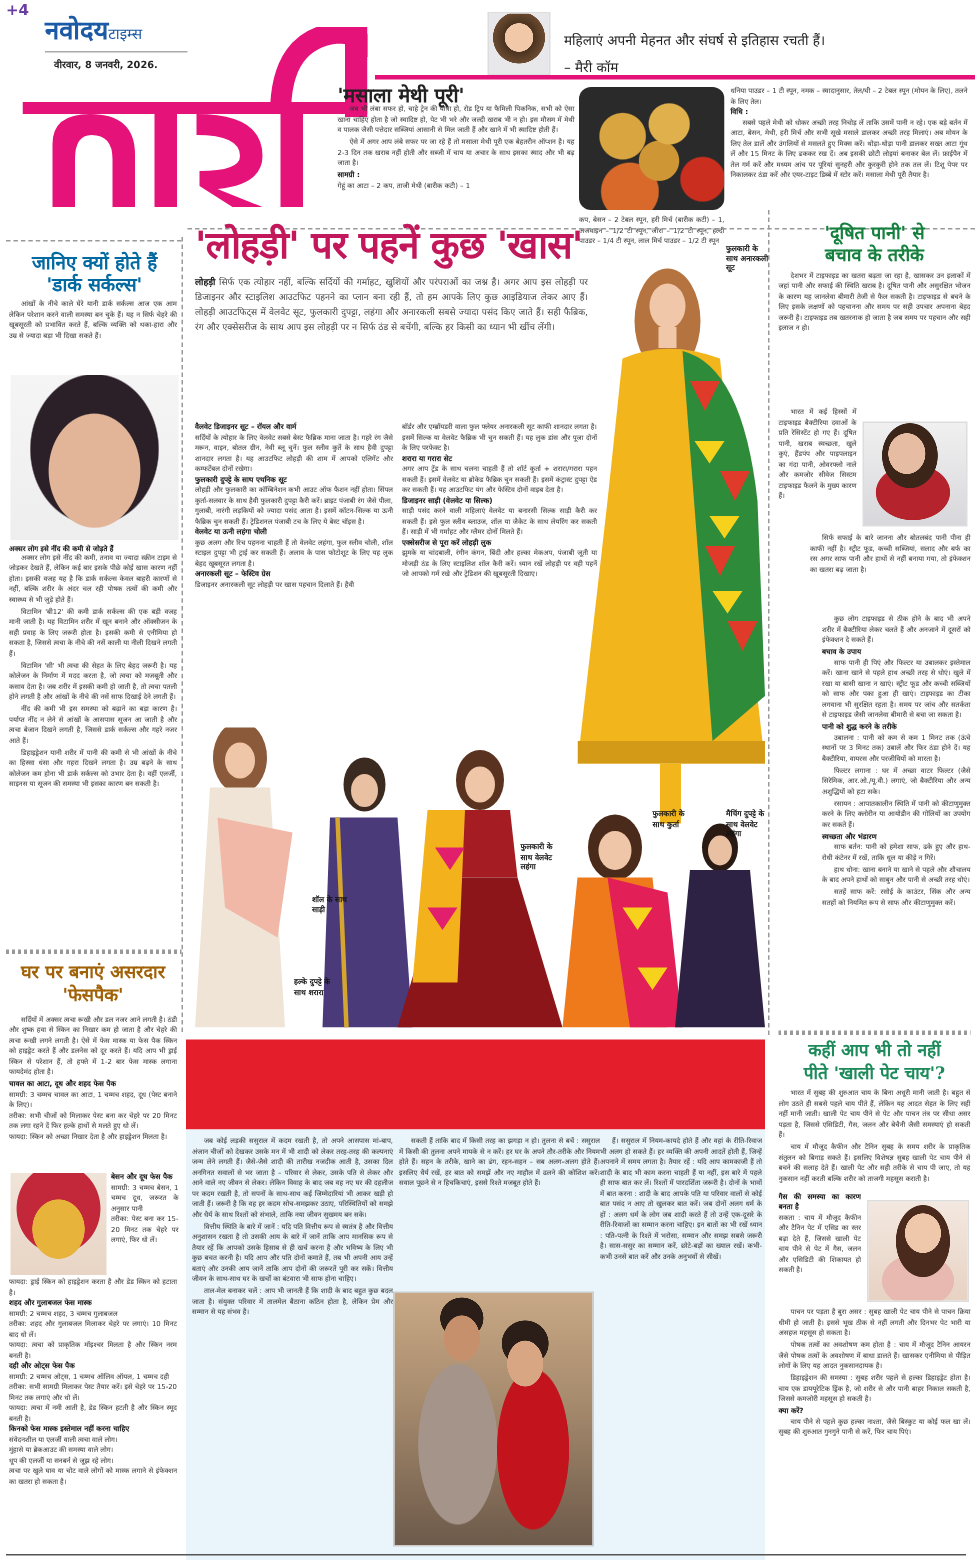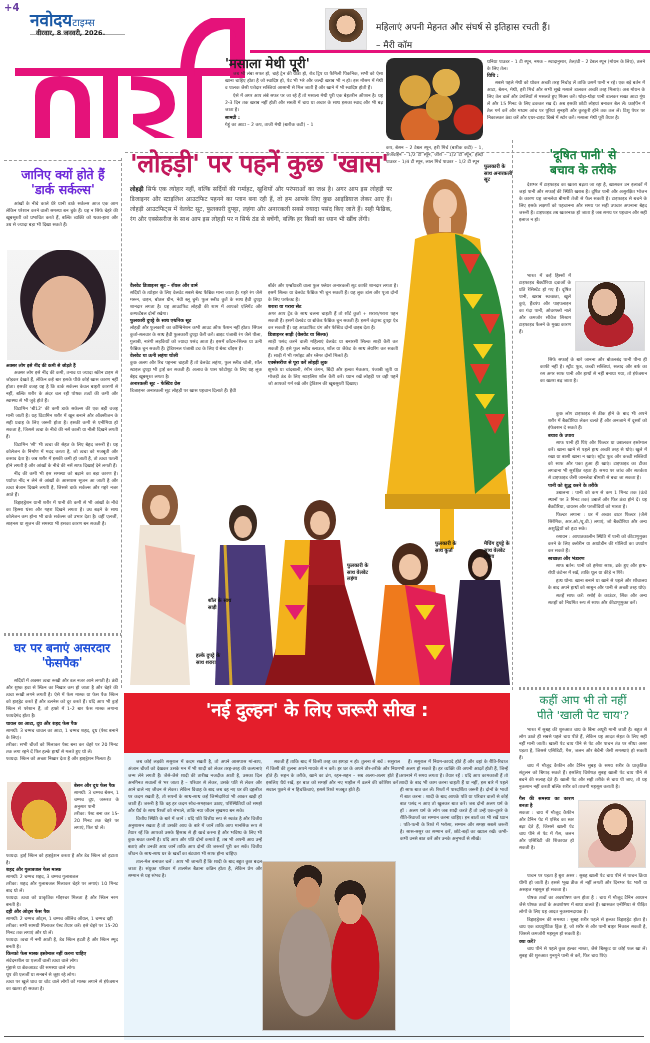--- a/index.html
+++ b/index.html
@@ -7,46 +7,46 @@
   .abs { position: absolute; }
   .txt { font-size: 4.6px; line-height: 7px; color: #333; text-align: justify; }
   .txt p { text-indent: 8px; margin-bottom: 1px; }
   .sub { font-weight: bold; font-size: 4.8px; line-height: 7px; color: #111; }
 
   
   #pageno { left: 4px; top: 2px; font-size: 10px; color: #6a3ea1; font-weight: bold; }
   #brand { left: 30px; top: 8px; font-size: 17px; font-weight: bold; color: #1c5aa6; font-family: "DejaVu Serif", serif; }
   #brand span { font-size: 10px; font-weight: normal; }
   #brand-line { left: 30px; top: 34px; width: 95px; height: 1px; background: #aaa; }
-  #date { left: 36px; top: 28px; font-size: 6.5px; font-weight: bold; color: #222; }
+  #date { left: 36px; top: 38px; font-size: 6.5px; font-weight: bold; color: #222; }
   #nari { left: 15px; top: 18px; width: 230px; height: 120px; }
   #quote-photo { left: 325px; top: 8px; width: 42px; height: 42px; background: radial-gradient(circle at 50% 40%, #f1c8a8 30%, #4a3320 31%, #6b4a30 55%, #e8e8ea 56%); border: 1px solid #ddd; }
   #quote-text { left: 376px; top: 20px; font-size: 9px; color: #222; }
   #quote-author { left: 376px; top: 38px; font-size: 9px; color: #222; }
   #top-rule { left: 250px; top: 50px; width: 400px; height: 3px; background: #e5127a; }
 
   
   #mmp-title { left: 225px; top: 54px; font-size: 13px; font-weight: bold; color: #222; font-family: "DejaVu Serif", serif; }
   #mmp-body { left: 225px; top: 70px; width: 158px; }
   #mmp-food { left: 386px; top: 58px; width: 97px; height: 82px; border-radius: 8px; background: radial-gradient(circle at 30% 40%, #d9a540 18%, transparent 19%), radial-gradient(circle at 62% 30%, #e0b04c 16%, transparent 17%), radial-gradient(circle at 55% 60%, #cf9636 18%, transparent 19%), radial-gradient(circle at 35% 85%, #d8692b 20%, transparent 21%), radial-gradient(circle at 85% 75%, #c92e1e 14%, transparent 15%), #2a2a2a; }
   #mmp-ing { left: 386px; top: 144px; width: 97px; }
   #mmp-right { left: 487px; top: 58px; width: 158px; }
 
   .hrule { height: 1px; border-top: 1px dashed #999; }
 
   
-  #dc-title { left: 8px; top: 167px; width: 110px; text-align: center; font-size: 12.5px; line-height: 15px; font-weight: bold; color: #6d28d9; font-family: "DejaVu Serif", serif; }
+  #dc-title { left: 8px; top: 167px; width: 110px; text-align: center; font-size: 12.5px; line-height: 15px; font-weight: bold; color: #0369a1; font-family: "DejaVu Serif", serif; }
   #dc-intro { left: 6px; top: 200px; width: 112px; }
   #dc-photo { left: 7px; top: 250px; width: 112px; height: 110px; background: radial-gradient(ellipse 30% 38% at 50% 58%, #e3b598 90%, transparent 92%), radial-gradient(ellipse 42% 50% at 50% 45%, #2b1f28 90%, transparent 92%), linear-gradient(#f5f5f5, #eee); }
   #dc-caption { left: 6px; top: 362px; width: 112px; font-size: 4.6px; font-weight: bold; color: #111; }
   #dc-body { left: 6px; top: 369px; width: 112px; }
   #col1-divider { left: 121px; top: 158px; width: 1px; height: 530px; border-left: 1px dashed #999; }
 
   
-  #fp-title { left: 6px; top: 641px; width: 112px; text-align: center; font-size: 12px; line-height: 15px; font-weight: bold; color: #1d4ed8; font-family: "DejaVu Serif", serif; }
+  #fp-title { left: 6px; top: 641px; width: 112px; text-align: center; font-size: 12px; line-height: 15px; font-weight: bold; color: #a16207; font-family: "DejaVu Serif", serif; }
   #fp-intro { left: 6px; top: 677px; width: 112px; }
   #fp-photo { left: 7px; top: 782px; width: 64px; height: 68px; background: radial-gradient(ellipse 30% 32% at 50% 55%, #e8b33a 90%, transparent 92%), radial-gradient(ellipse 48% 48% at 50% 35%, #c2273a 90%, transparent 92%), linear-gradient(#f0e4d8, #e8d5c5); }
   #fp-side { left: 74px; top: 782px; width: 45px; }
   #fp-rest { left: 6px; top: 852px; width: 112px; }
 
   
   #lohri-title { left: 130px; top: 145px; font-size: 25px; font-weight: bold; color: #c2185b; font-family: "DejaVu Sans", sans-serif; letter-spacing: -0.5px; }
   #lohri-lead { left: 130px; top: 184px; width: 262px; font-size: 6px; line-height: 10px; color: #444; text-align: justify; }
   #lohri-lead b { color: #111; }
   #lohri-c1 { left: 130px; top: 282px; width: 132px; }
@@ -73,21 +73,21 @@
   #bride-photo { left: 262px; top: 861px; width: 134px; height: 170px; background:
     radial-gradient(ellipse 10% 10% at 34% 18%, #c7906c 90%, transparent 92%),
     radial-gradient(ellipse 12% 9% at 34% 10%, #2b1e18 90%, transparent 92%),
     radial-gradient(ellipse 10% 10% at 66% 28%, #d9a684 90%, transparent 92%),
     radial-gradient(ellipse 13% 10% at 66% 20%, #2b1e18 90%, transparent 92%),
     radial-gradient(ellipse 20% 35% at 70% 62%, #c3141e 90%, transparent 92%),
     radial-gradient(ellipse 22% 35% at 32% 60%, #a5948a 90%, transparent 92%),
     linear-gradient(#c8a885 0%, #a98d6f 40%, #6d5a4a 100%); border: 1px solid #ccc; }
 
   
-  #tea-title { left: 519px; top: 693px; width: 128px; text-align: center; font-size: 11.5px; line-height: 15px; font-weight: normal; color: #1c8a5a; font-family: "DejaVu Serif", serif; }
+  #tea-title { left: 519px; top: 693px; width: 128px; text-align: center; font-size: 11.5px; line-height: 15px; font-weight: bold; color: #1c8a5a; font-family: "DejaVu Serif", serif; }
   #tea-intro { left: 519px; top: 726px; width: 128px; }
   #tea-left { left: 519px; top: 795px; width: 55px; }
   #tea-photo { left: 578px; top: 800px; width: 68px; height: 68px; background: radial-gradient(ellipse 20% 22% at 55% 32%, #efc7aa 90%, transparent 92%), radial-gradient(ellipse 30% 40% at 55% 40%, #4a2a1d 90%, transparent 92%), radial-gradient(ellipse 40% 30% at 50% 80%, #e7b9b0 90%, transparent 92%), linear-gradient(#f3e8e0, #e7d2c3); border: 1px solid #ddd; }
   #tea-rest { left: 519px; top: 872px; width: 128px; }
 
   #bottom-rule { left: 4px; top: 1036px; width: 640px; height: 1px; background: #555; }
   .wavy { height: 3px; background: repeating-linear-gradient(90deg, #999 0 2px, transparent 2px 4px); }
 </style>
 </head>
 <body>
@@ -278,21 +278,20 @@
   <p>उबालना : पानी को कम से कम 1 मिनट तक (ऊंचे स्थानों पर 3 मिनट तक) उबालें और फिर ठंडा होने दें। यह बैक्टीरिया, वायरस और परजीवियों को मारता है।</p>
   <p>फिल्टर लगाना : घर में अच्छा वाटर फिल्टर (जैसे सिरेमिक, आर.ओ./यू.वी.) लगाएं, जो बैक्टीरिया और अन्य अशुद्धियों को हटा सके।</p>
   <p>रसायन : आपातकालीन स्थिति में पानी को कीटाणुमुक्त करने के लिए क्लोरीन या आयोडीन की गोलियों का उपयोग कर सकते हैं।</p>
   <div class="sub">स्वच्छता और भंडारण</div>
   <p>साफ बर्तन: पानी को हमेशा साफ, ढके हुए और हाथ-रोधी कंटेनर में रखें, ताकि धूल या कीड़े न गिरें।</p>
   <p>हाथ धोना: खाना बनाने या खाने से पहले और शौचालय के बाद अपने हाथों को साबुन और पानी से अच्छी तरह धोएं।</p>
   <p>सतहें साफ करें: रसोई के काउंटर, सिंक और अन्य सतहों को नियमित रूप से साफ और कीटाणुमुक्त करें।</p>
 </div>
 
 <div class="abs" id="banner">
-  <div>'नई दुल्हन' के लिए जरूरी सीख :</div>
 </div>
 <div class="abs" id="bride-bg"></div>
 <div class="abs txt" id="bride-c1">
   <p>जब कोई लड़की ससुराल में कदम रखती है, तो अपने आसपास मां-बाप, अंजान चीजों को देखकर उसके मन में भी शादी को लेकर तरह-तरह की कल्पनाएं जन्म लेने लगती हैं। जैसे-जैसे शादी की तारीख नजदीक आती है, उसका दिल अनगिनत सवालों से भर जाता है – परिवार से लेकर, उसके पति से लेकर और आने वाले नए जीवन से लेकर। लेकिन विवाह के बाद जब वह नए घर की दहलीज पर कदम रखती है, तो सपनों के साथ-साथ कई जिम्मेदारियां भी आकर खड़ी हो जाती हैं। जरूरी है कि वह हर कदम सोच-समझकर उठाए, परिस्थितियों को समझे और धैर्य के साथ रिश्तों को संभाले, ताकि नया जीवन सुखमय बन सके।</p>
   <p>वित्तीय स्थिति के बारे में जानें : यदि पति वित्तीय रूप से स्वतंत्र है और वित्तीय अनुशासन रखता है तो उसकी आय के बारे में जानें ताकि आप मानसिक रूप से तैयार रहें कि आपको उसके हिसाब से ही खर्च करना है और भविष्य के लिए भी कुछ बचत करनी है। यदि आप और पति दोनों कमाते हैं, तब भी अपनी आय उन्हें बताएं और उनकी आय जानें ताकि आप दोनों की जरूरतें पूरी कर सकें। वित्तीय जीवन के साथ-साथ घर के खर्चों का बंटवारा भी साफ होना चाहिए।</p>
   <p>ताल-मेल बनाकर चलें : आप भी जानती हैं कि शादी के बाद बहुत कुछ बदल जाता है। संयुक्त परिवार में तालमेल बैठाना कठिन होता है, लेकिन प्रेम और सम्मान से यह संभव है।</p>
 </div>
 <div class="abs txt" id="bride-c2" style="height:100px;overflow:hidden;">
   <p>सकती हैं ताकि बाद में किसी तरह का झगड़ा न हो। तुलना से बचें : ससुराल में किसी की तुलना अपने मायके से न करें। हर घर के अपने तौर-तरीके और नियम होते हैं। सहन के तरीके, खाने का ढंग, रहन-सहन – सब अलग-अलग होते हैं। इसलिए धैर्य रखें, हर बात को समझें और नए माहौल में ढलने की कोशिश करें। सवाल पूछने से न हिचकिचाएं, इससे रिश्ते मजबूत होते हैं।</p>
 </div>

